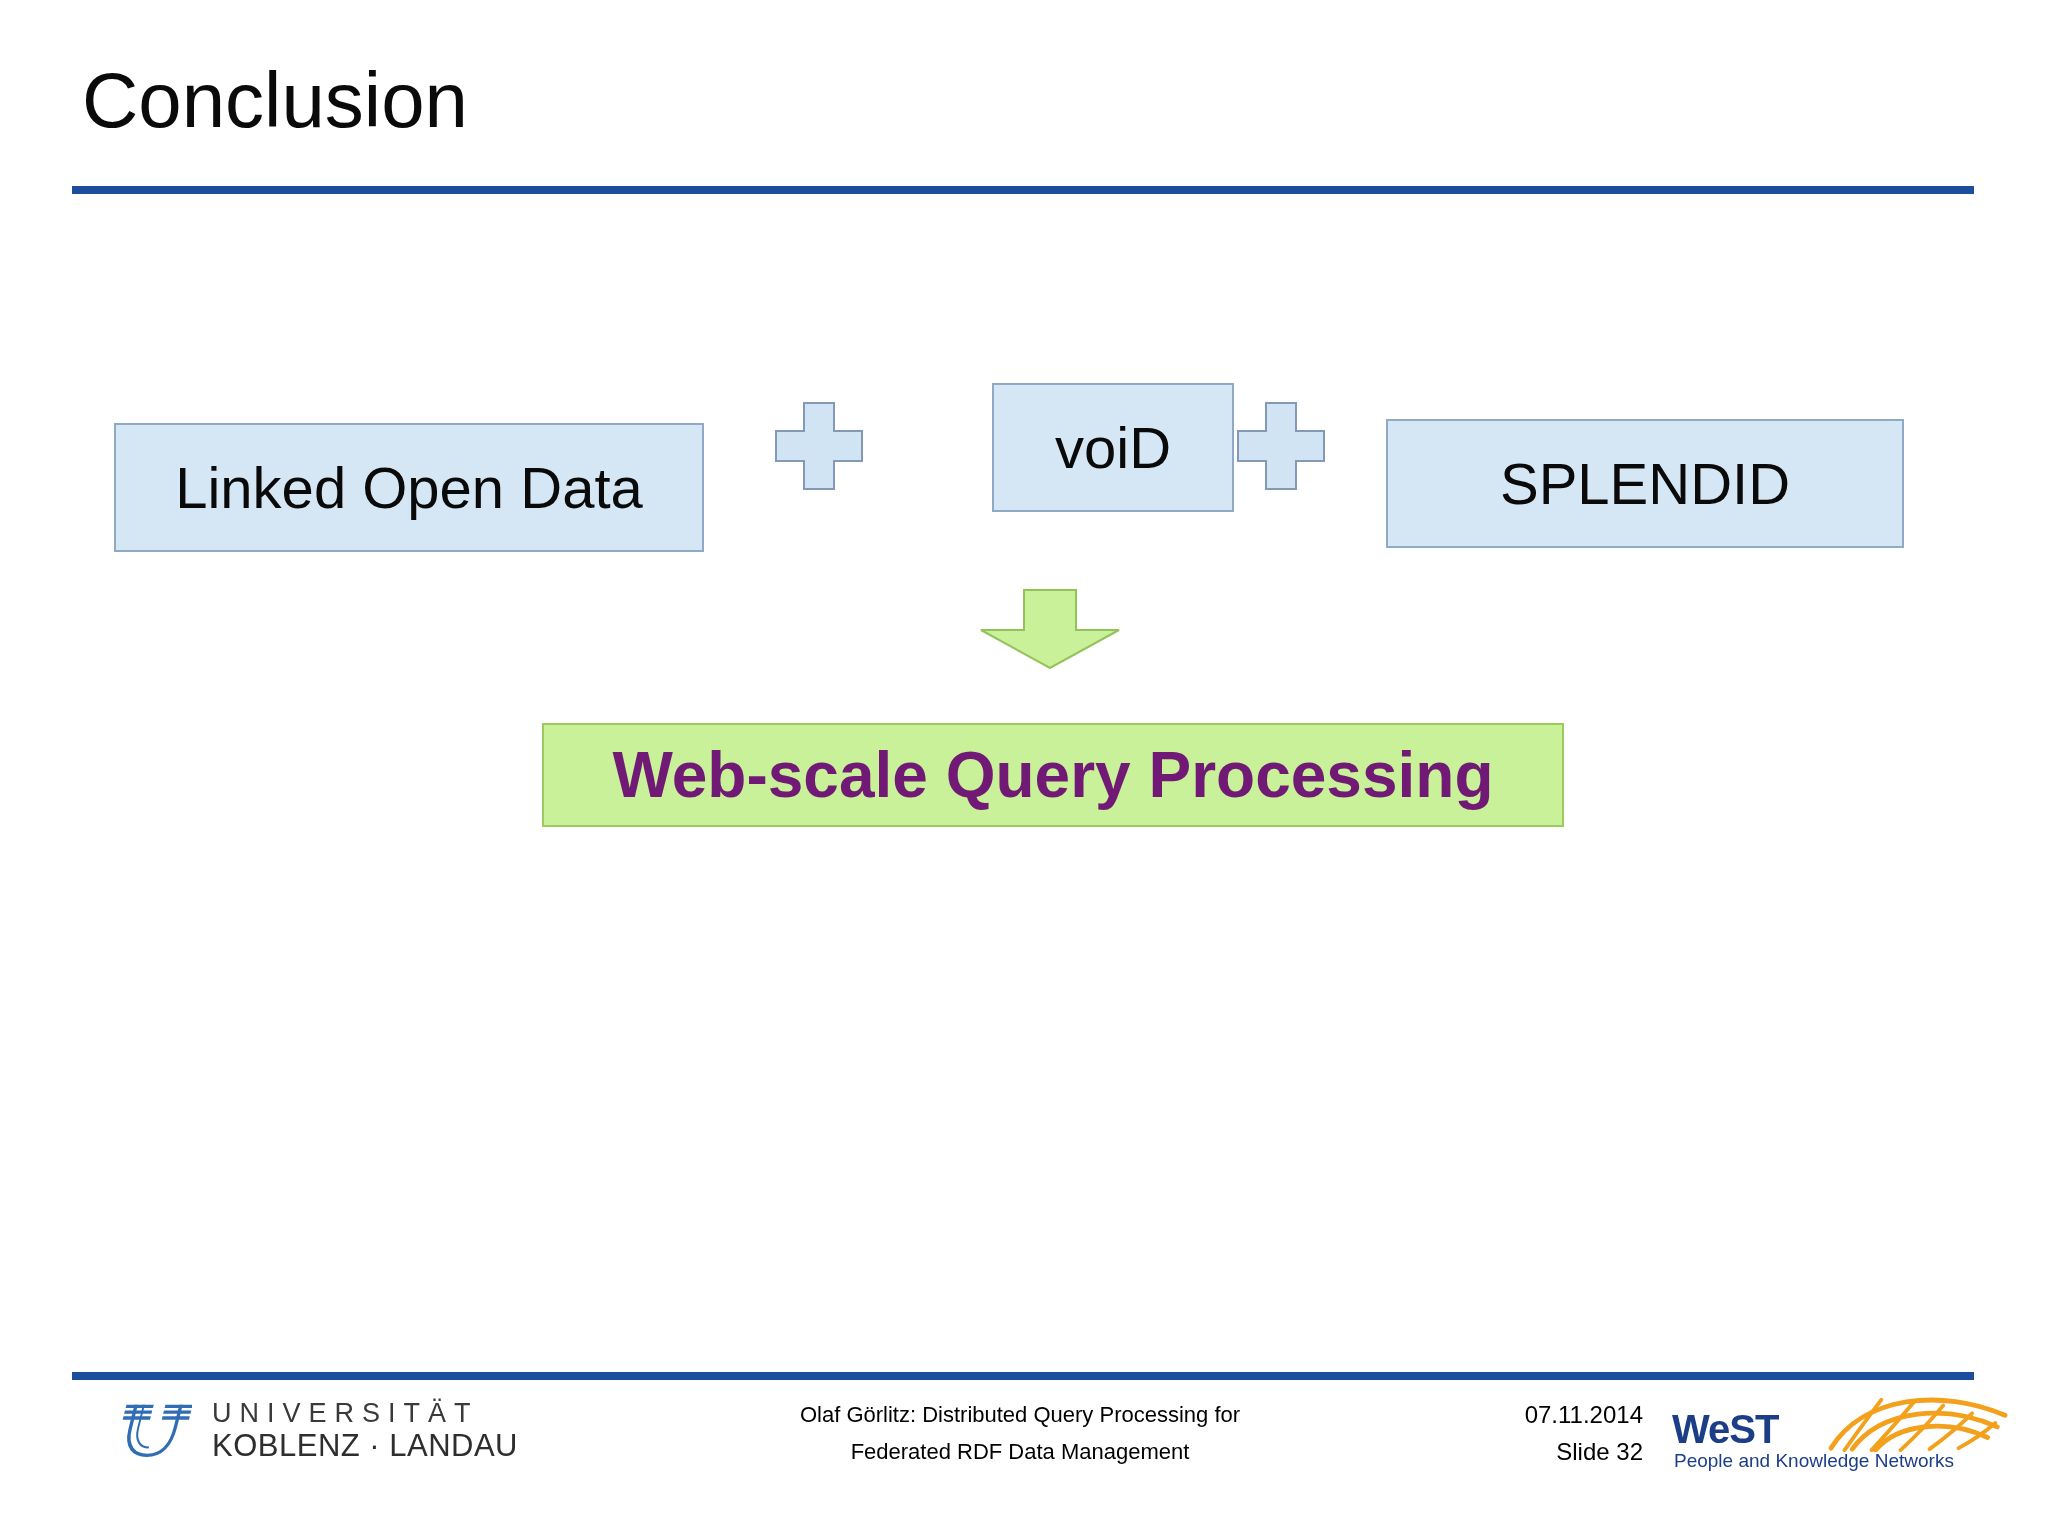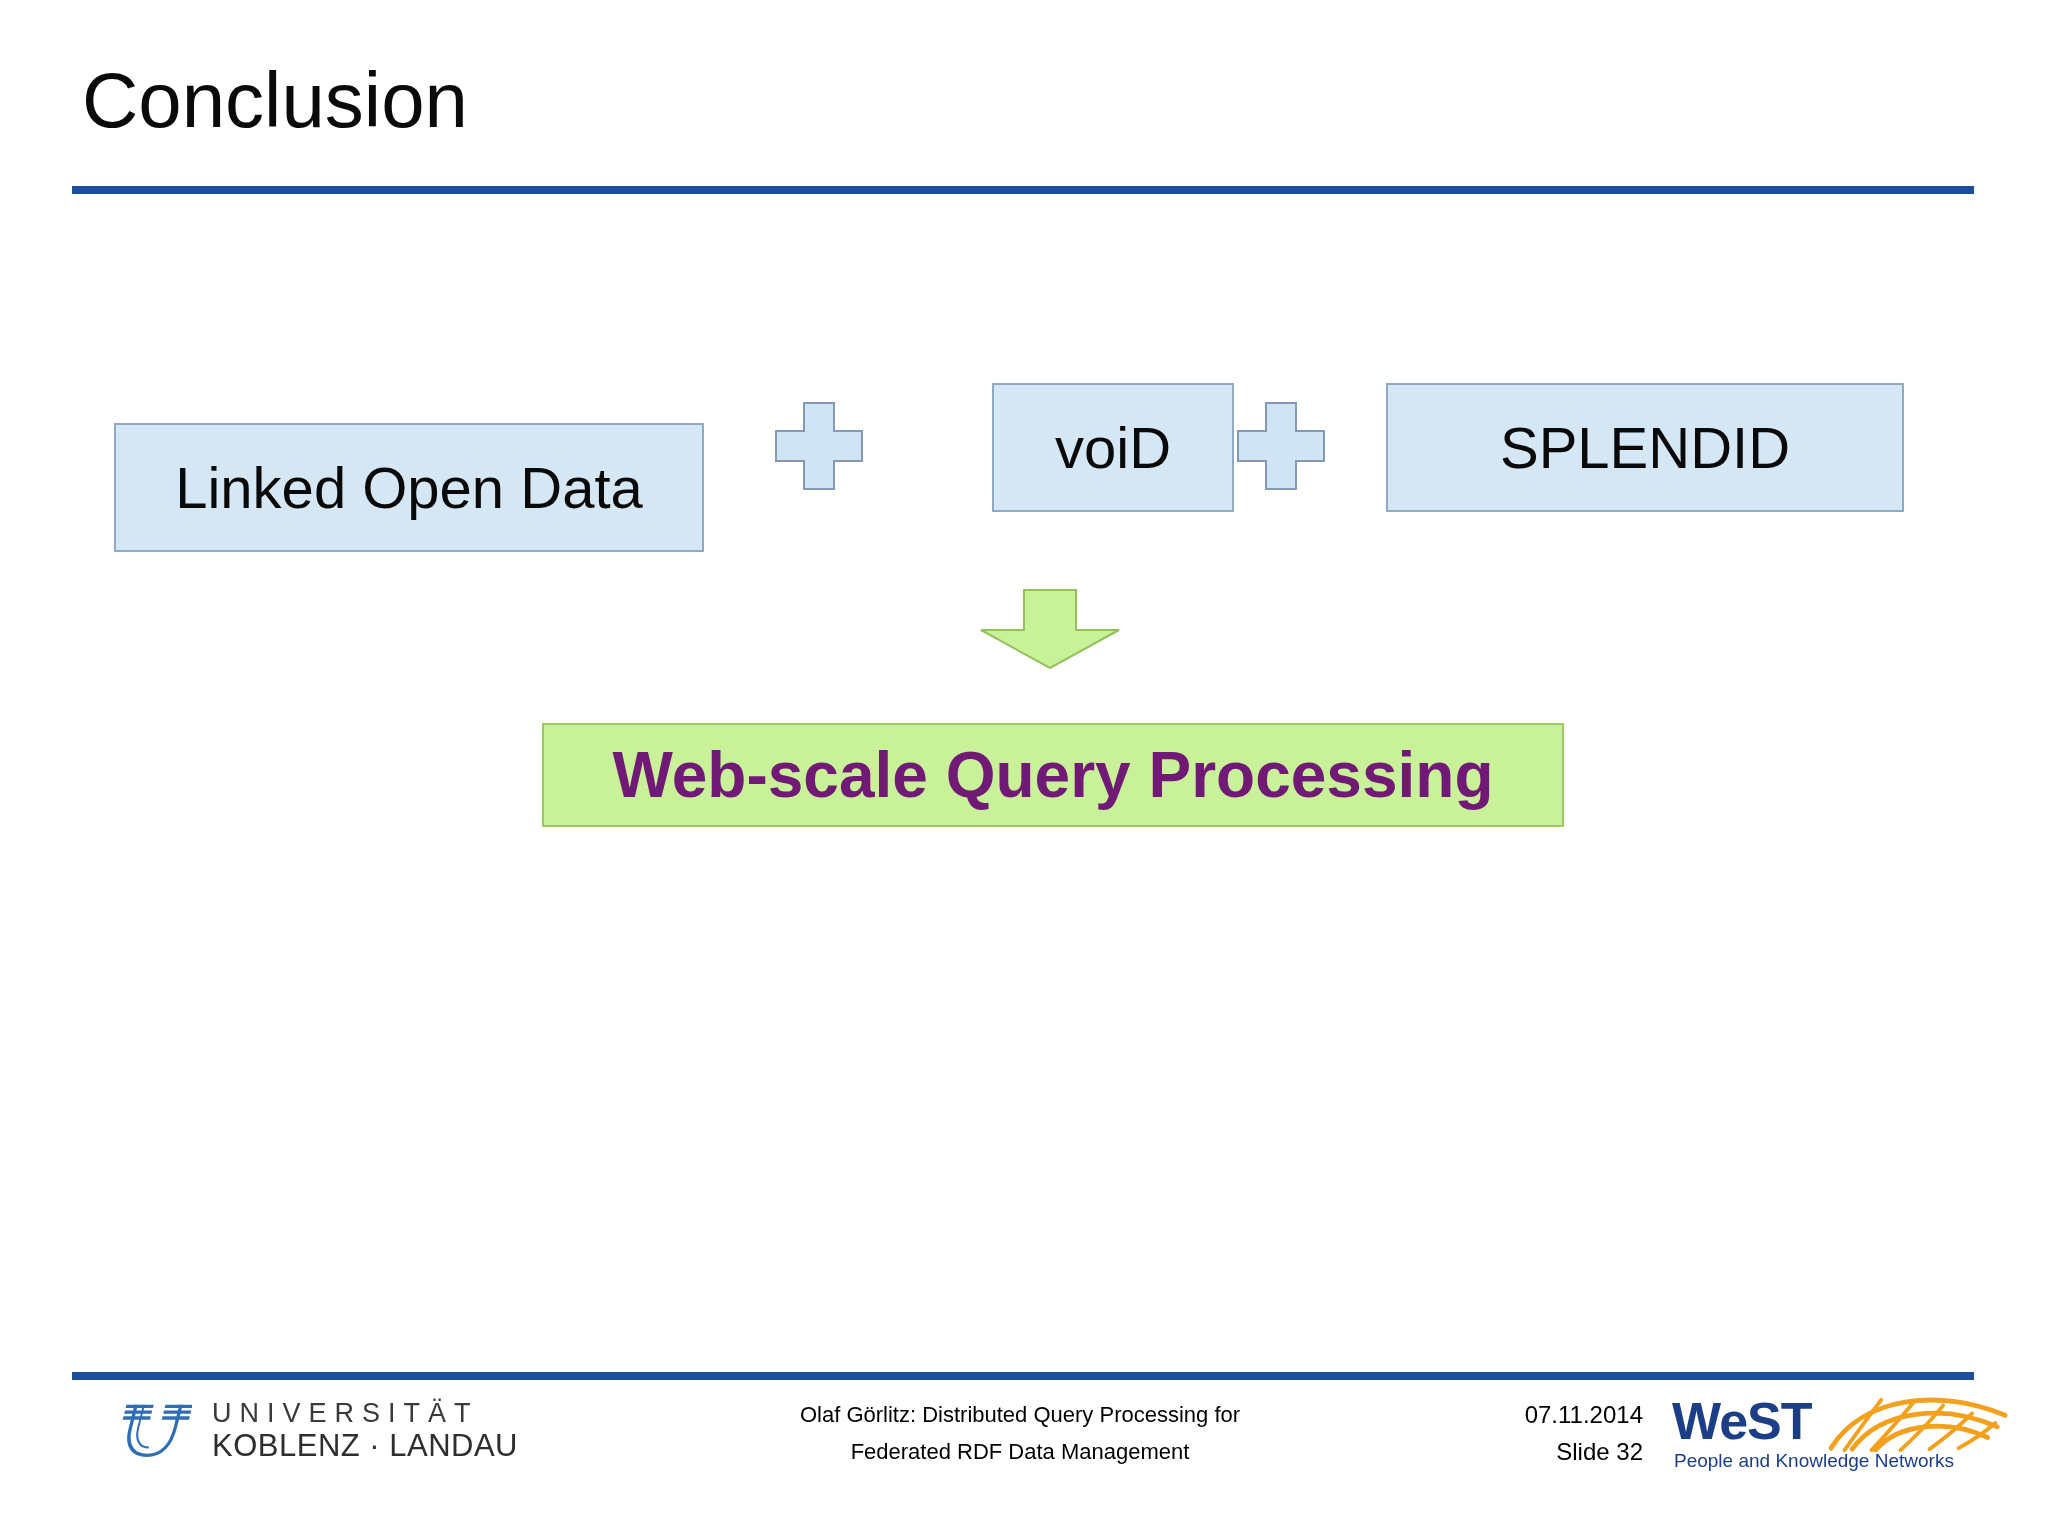--- a/index.html
+++ b/index.html
@@ -31,21 +31,21 @@
   }
 
   .src-box{
     position:absolute;top:383px;height:129px;
     background:var(--box-fill);border:2px solid var(--box-border);
     display:flex;align-items:center;justify-content:center;
     font-size:58px;color:#0a0a0a;white-space:nowrap;
   }
   .box-lod{left:114px;width:590px;margin-top:40px;}
   .box-void{left:992px;width:242px;}
-  .box-splendid{left:1386px;width:518px;}
+  .box-splendid{left:1386px;width:518px;margin-top:36px;}
 
   .plus-icon{position:absolute;top:402px;width:88px;height:88px;}
   .plus-1{left:775px;}
   .plus-2{left:1237px;}
 
   .arrow-down{position:absolute;left:980px;top:589px;width:140px;height:80px;}
 
   .result-box{
     position:absolute;left:542px;top:723px;width:1022px;height:104px;
     background:var(--green-fill);border:2px solid var(--green-border);
@@ -75,22 +75,22 @@
     text-align:center;font-size:22px;line-height:37px;color:#000;
   }
 
   .footer-meta{
     position:absolute;left:1400px;top:1396px;width:243px;
     text-align:right;font-size:24px;line-height:37px;color:#000;
   }
 
   .west-logo{position:absolute;left:1672px;top:1392px;width:345px;height:80px;}
   .west-name{
-    font-size:52px;line-height:58px;font-weight:700;
-    color:var(--west-navy);letter-spacing:-1px;white-space:nowrap;
+    font-size:40px;line-height:58px;font-weight:700;
+    color:var(--west-navy);letter-spacing:-1px;white-space:nowrap;margin-top:8px;
   }
   .west-net{position:absolute;left:150px;top:2px;width:190px;height:58px;}
   .west-tagline{
     position:absolute;left:2px;top:58px;
     font-size:19px;line-height:22px;color:var(--west-navy);white-space:nowrap;
   }
 </style>
 </head>
 <body>
 

